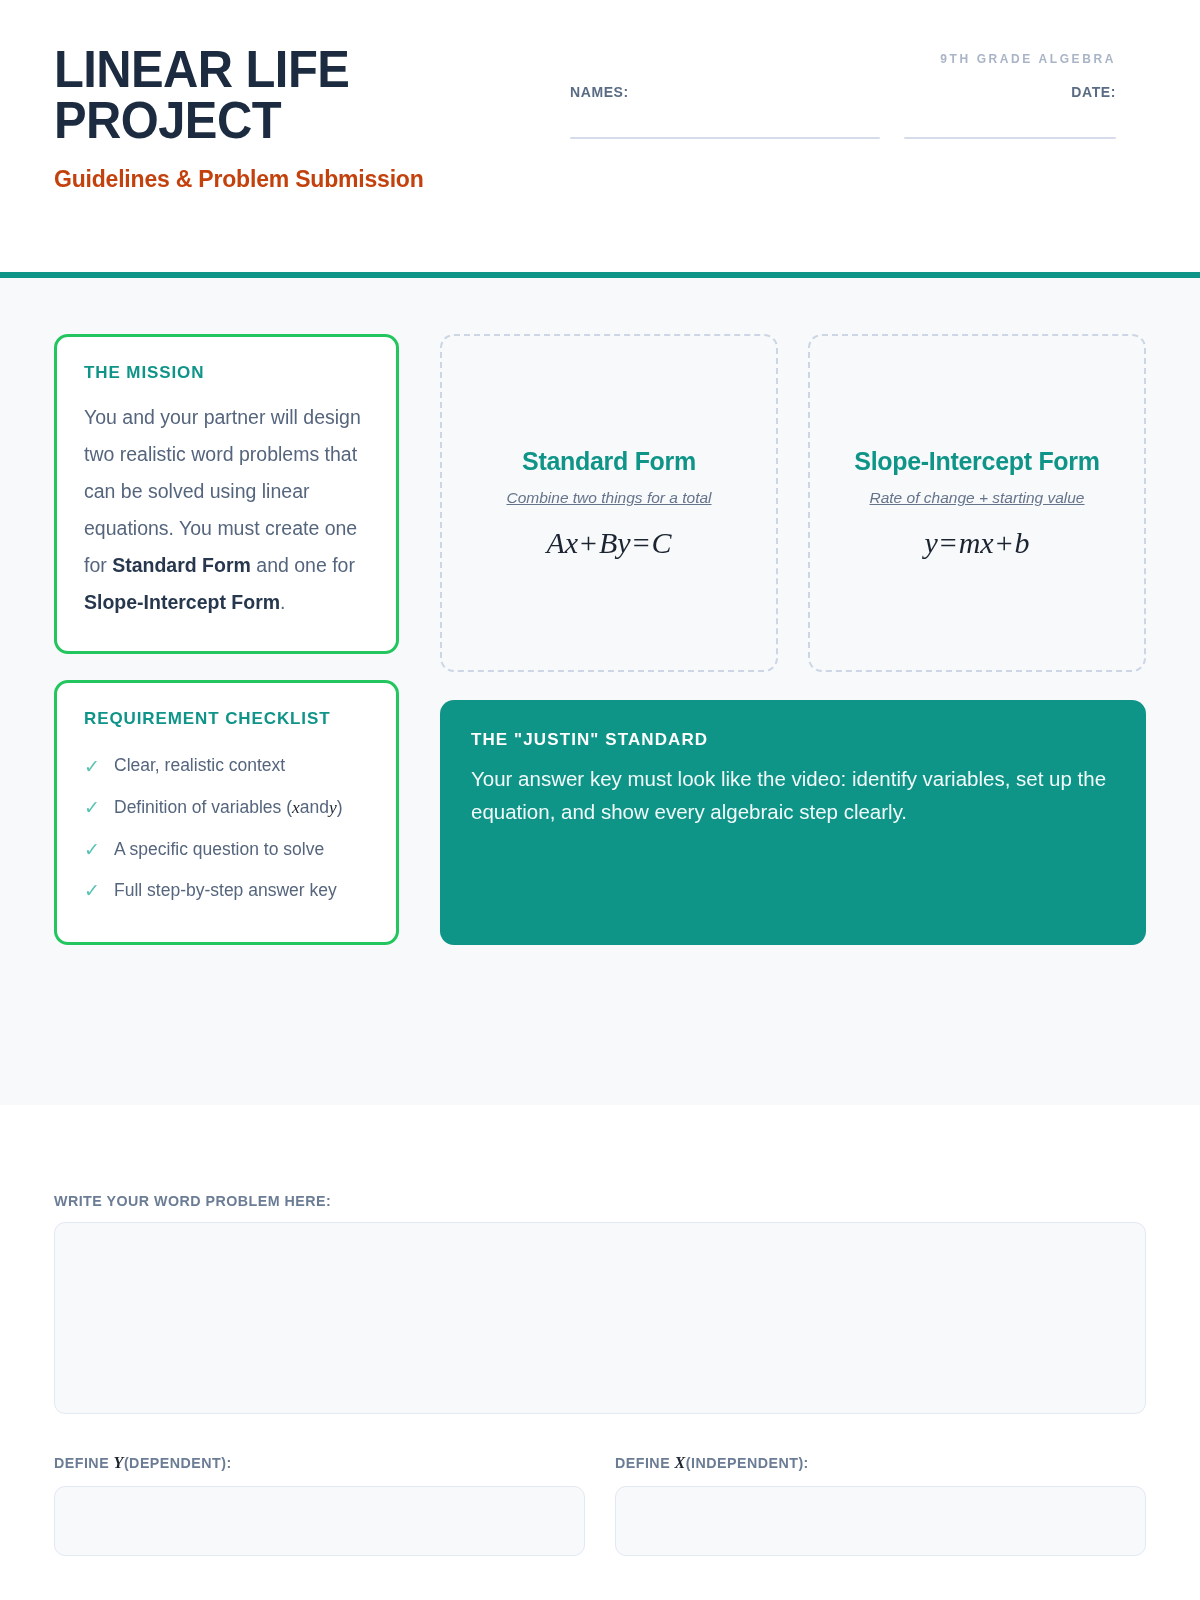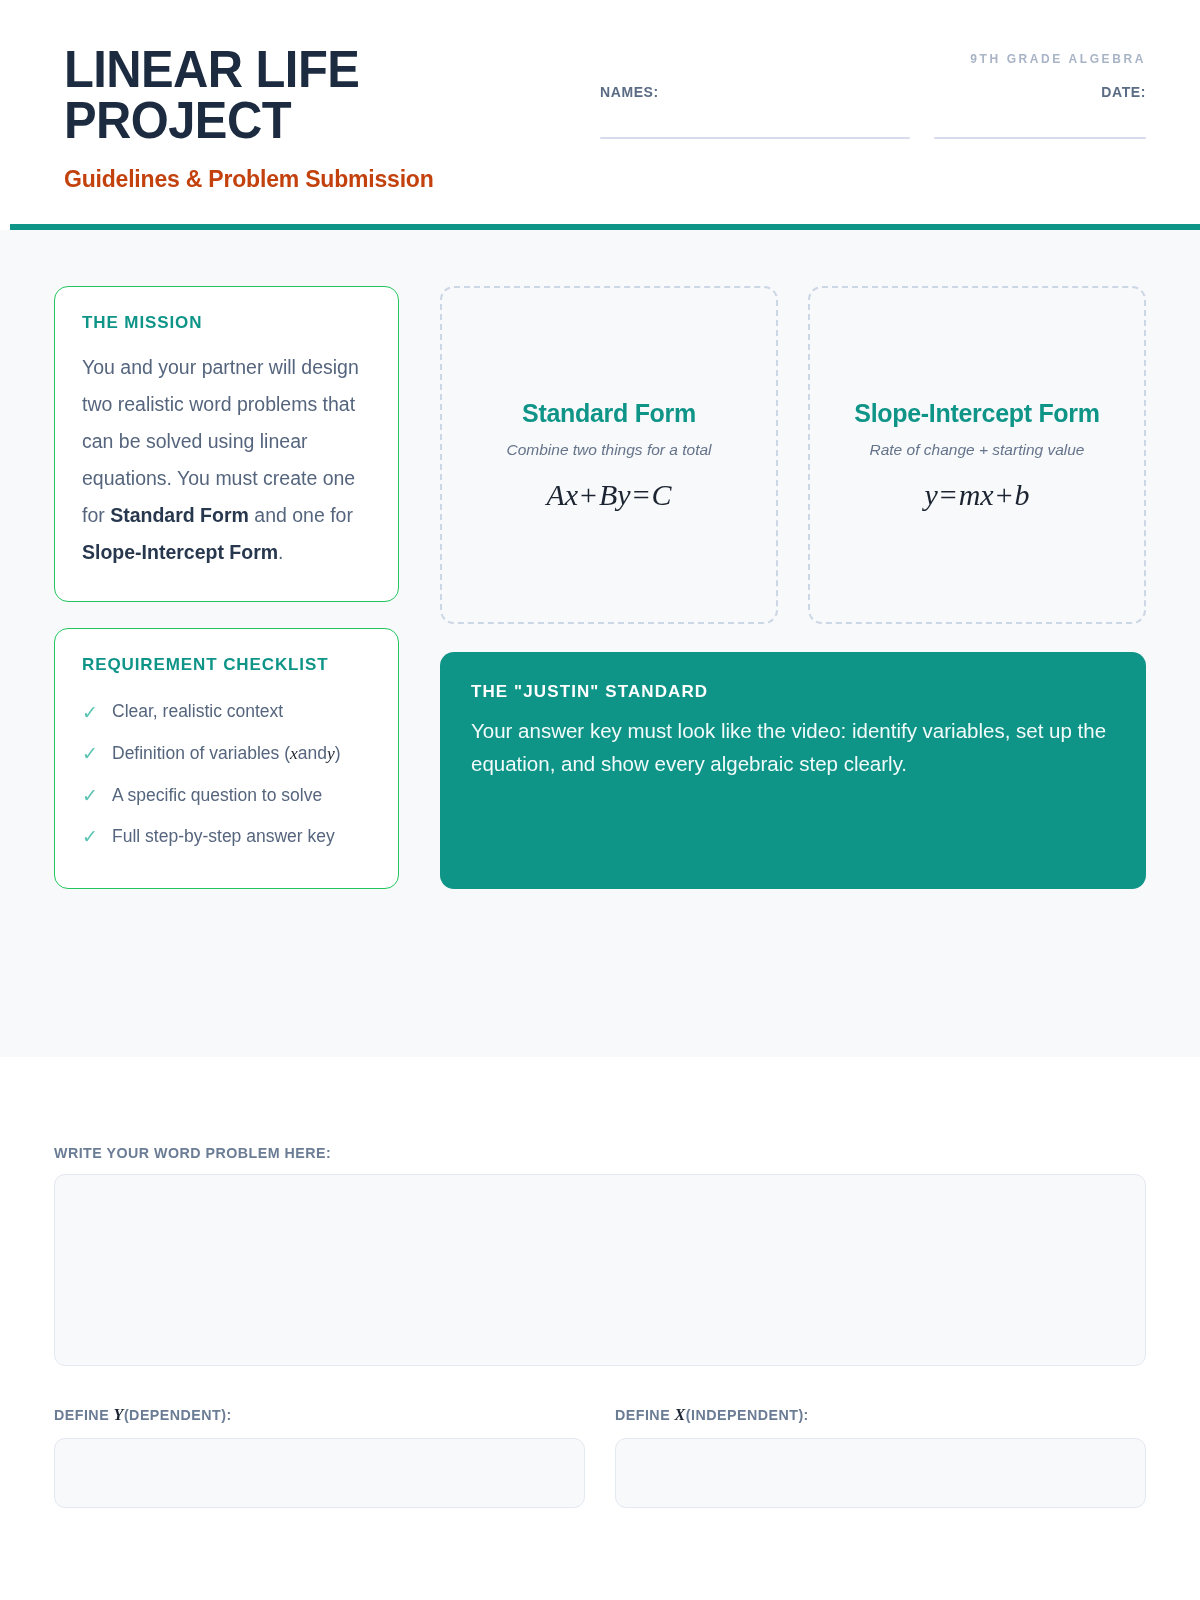--- a/index.html
+++ b/index.html
@@ -8,24 +8,23 @@
     font-family: "Liberation Sans", sans-serif;
     background: #ffffff;
     color: #1e2b3c;
     overflow: hidden;
   }
   .page { position: relative; width: 1200px; height: 1600px; }
 
   
   .header {
     position: relative;
-    padding: 44px 54px 0 54px;
-    height: 230px;
+    padding: 44px 84px 0 54px;
+    height: 278px;
     background: #ffffff;
-    margin-left: 10px;
   }
   .header-inner { display: flex; justify-content: space-between; align-items: flex-start; }
   .title-block { max-width: 560px; }
   .main-title {
     font-family: "Liberation Sans", sans-serif;
     font-size: 52px;
     font-weight: 700;
     line-height: 0.98;
     letter-spacing: -0.6px;
     color: #1c2b3f;
@@ -86,21 +85,21 @@
   }
   .guide-grid {
     display: grid;
     grid-template-columns: 345px 1fr;
     gap: 41px;
   }
   .left-col { display: flex; flex-direction: column; gap: 26px; }
 
   .card {
     background: #ffffff;
-    border: 1px solid #22c55e;
+    border: 3px solid #22c55e;
     border-radius: 14px;
     padding: 26px 27px 30px 27px;
   }
   .card-title {
     font-size: 17px;
     font-weight: 700;
     letter-spacing: 0.9px;
     color: #0f9488;
     text-transform: uppercase;
     margin-bottom: 16px;
@@ -156,20 +155,21 @@
     font-size: 25px;
     font-weight: 700;
     color: #0f9488;
     letter-spacing: -0.3px;
   }
   .formula-hint {
     margin-top: 13px;
     font-size: 15.5px;
     font-style: italic;
     color: #66748b;
+    text-decoration: underline;
   }
   .formula-eq {
     margin-top: 19px;
     font-size: 30px;
   }
 
   .justin-card {
     background: #0f9488;
     border-radius: 14px;
     padding: 30px 31px;

